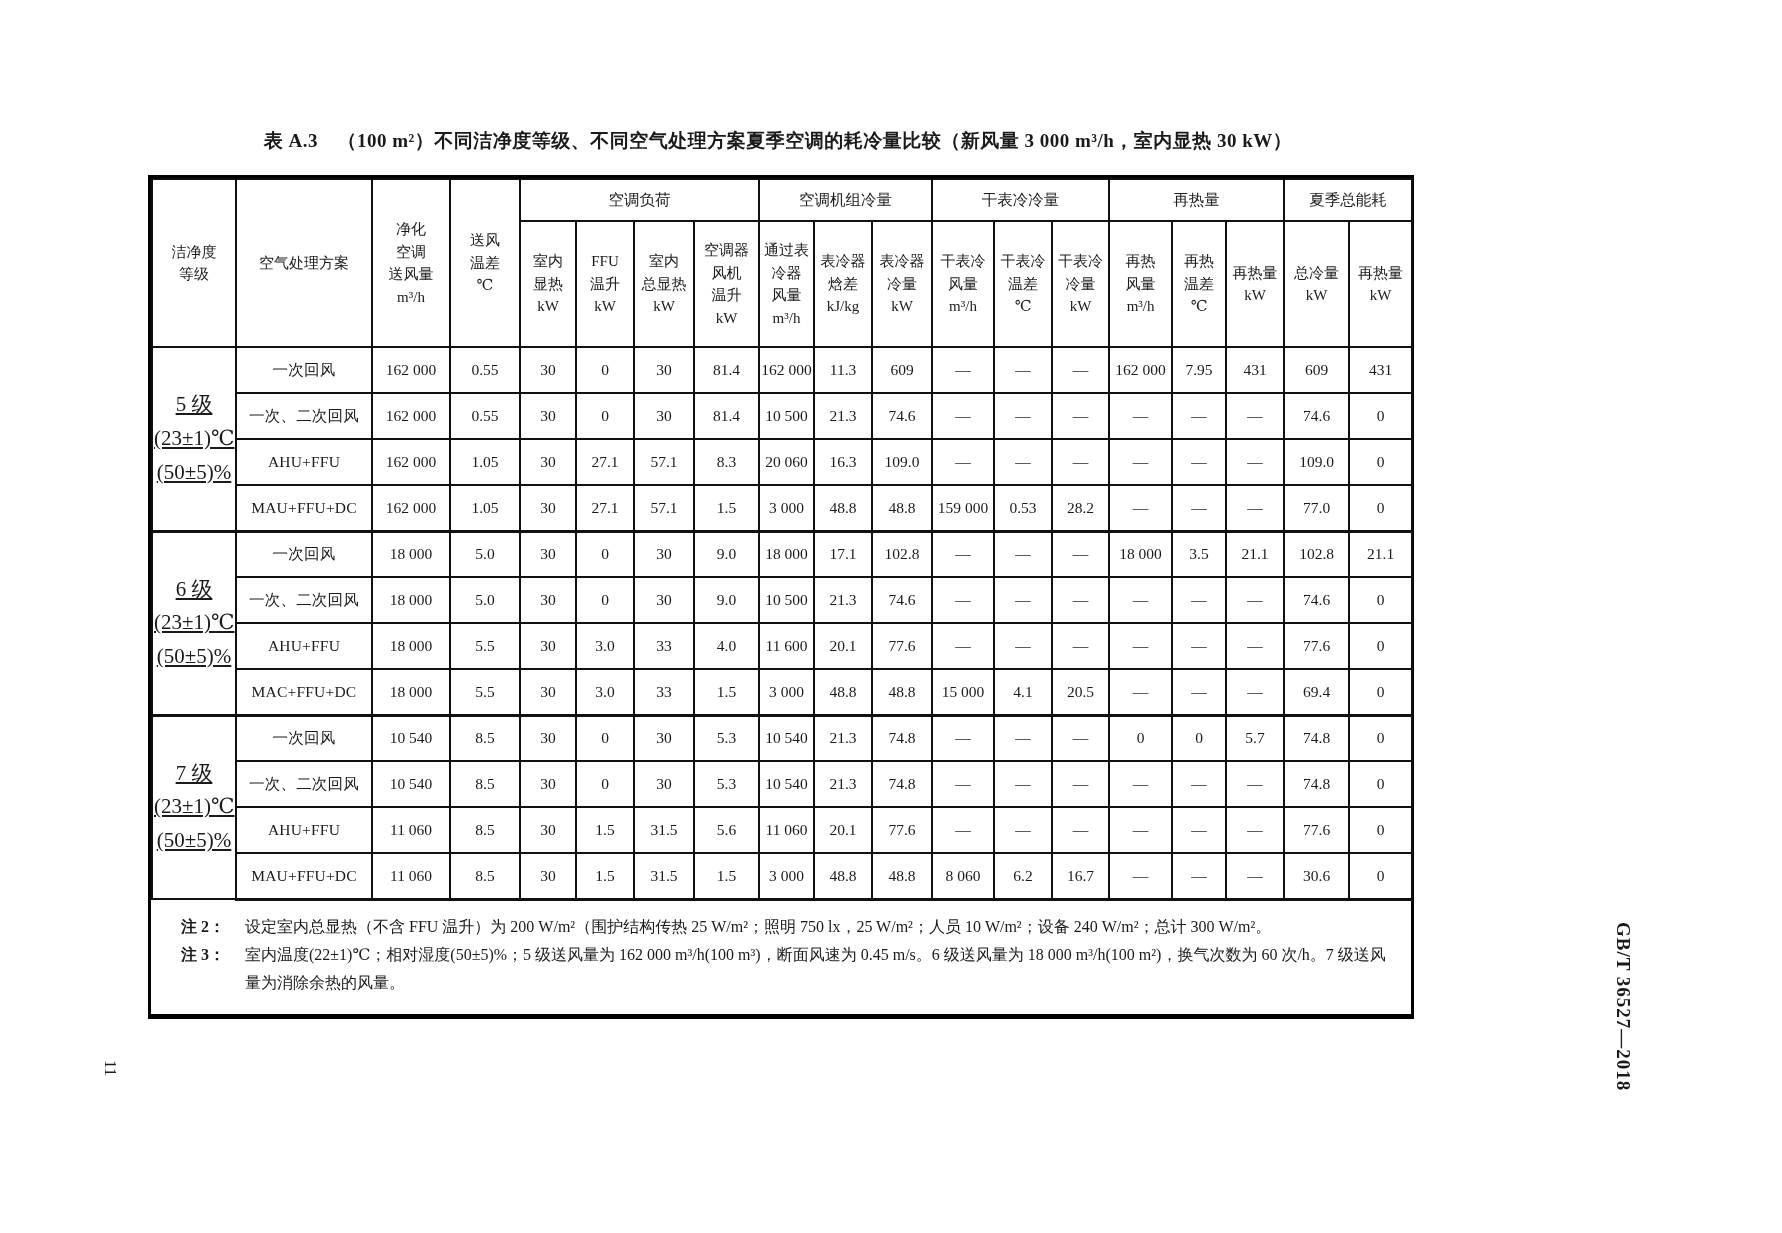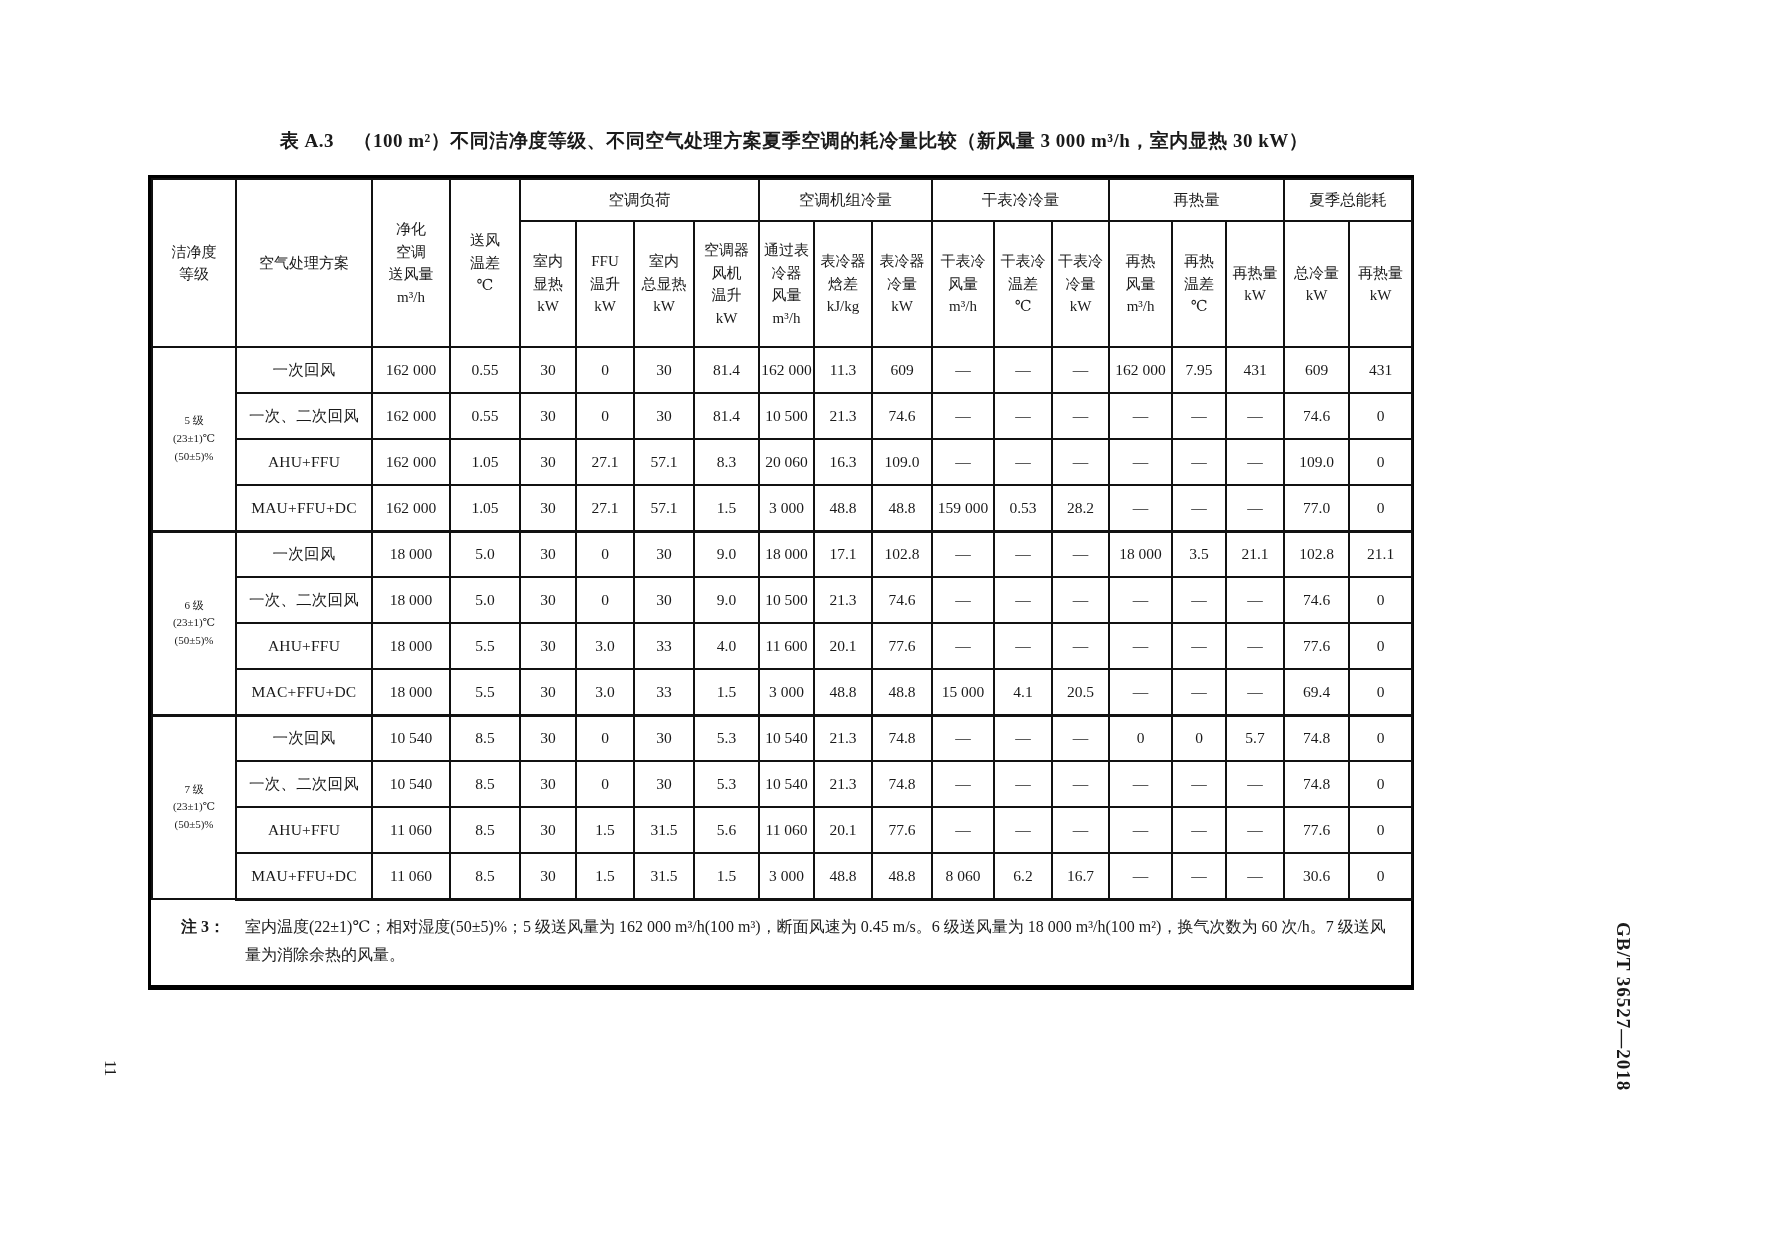--- a/index.html
+++ b/index.html
@@ -2,21 +2,21 @@
 <html><head>
 <meta charset="utf-8">
 <style>
   html,body{margin:0;padding:0;}
   body{
     width:1782px;height:1233px;position:relative;overflow:hidden;
     background:#ffffff;color:#1a1a1a;
     font-family:"Liberation Serif","DejaVu Serif",serif;
   }
   .page-title{
-    position:absolute;left:164px;top:128px;width:1260px;
+    position:absolute;left:148px;top:128px;width:1260px;
     text-align:center;font-size:19px;font-weight:bold;letter-spacing:.5px;
     white-space:nowrap;
   }
   .frame{
     position:absolute;left:148px;top:175px;width:1260px;
     border:3px solid #000;border-bottom-width:5px;background:#fff;
   }
   table.data{
     border-collapse:collapse;table-layout:fixed;width:100%;
   }
@@ -28,21 +28,21 @@
     font-weight:normal;font-size:15px;line-height:1.5;
     white-space:pre-line;
     margin-left:36px;
   }
   thead tr.group-row{height:42px;}
   thead tr.sub-row{height:126px;}
   thead th.group{font-size:15.5px;}
   tbody tr{height:46px;}
   tbody td{font-size:15.5px;white-space:pre-line;line-height:1.45;}
   tbody td.scheme-cell{font-size:15.5px;letter-spacing:.2px;}
-  tbody td.class-cell{font-size:11px;line-height:1.6;}
+  tbody td.class-cell{font-size:21px;line-height:1.6;text-decoration:underline;}
   tbody tr.group-start td{border-top:3px solid #111;}
   tbody tr:last-child td{border-bottom:3px solid #111;}
   .notes{
     padding:12px 22px 16px 30px;font-size:16px;
   }
   .note-row{display:flex;align-items:flex-start;line-height:1.78;}
   .note-label{flex:0 0 64px;font-weight:bold;white-space:nowrap;}
   .note-text{flex:1;}
   .standard-code{
     position:absolute;left:1612px;top:922px;
@@ -395,20 +395,24 @@
           <td>—</td>
           <td>—</td>
           <td>30.6</td>
           <td>0</td>
         </tr>
       </tbody>
   </table>
 
   <div class="notes">
       <div class="note-row">
+        <span class="note-label">注 2：</span>
+        <span class="note-text">设定室内总显热（不含 FFU 温升）为 200 W/m²（围护结构传热 25 W/m²；照明 750 lx，25 W/m²；人员 10 W/m²；设备 240 W/m²；总计 300 W/m²。</span>
+      </div>
+      <div class="note-row">
         <span class="note-label">注 3：</span>
         <span class="note-text">室内温度(22±1)℃；相对湿度(50±5)%；5 级送风量为 162 000 m³/h(100 m³)，断面风速为 0.45 m/s。6 级送风量为 18 000 m³/h(100 m²)，换气次数为 60 次/h。7 级送风量为消除余热的风量。</span>
       </div>
     </div>
 </div>
 
 <div class="standard-code">GB/T 36527—2018</div>
 <div class="page-number">11</div>
 
 </body></html>

